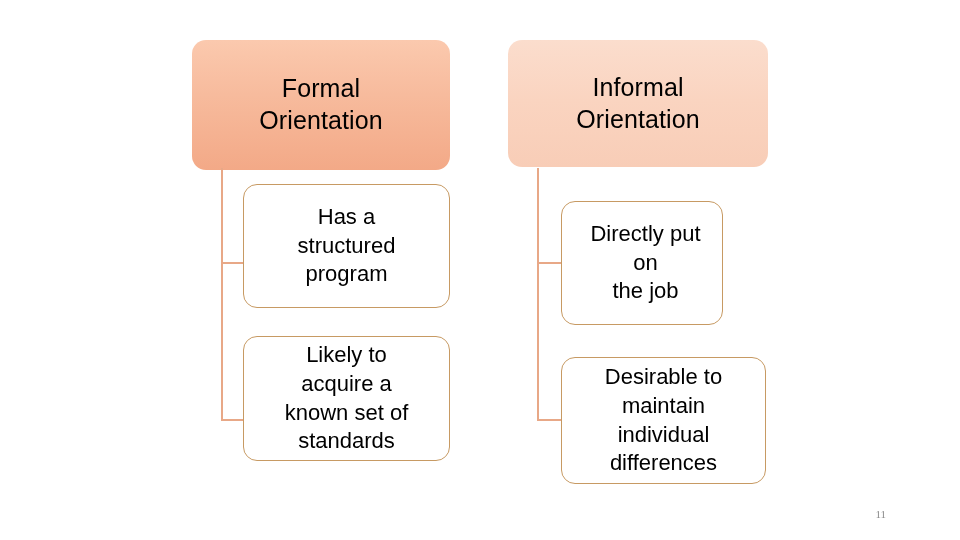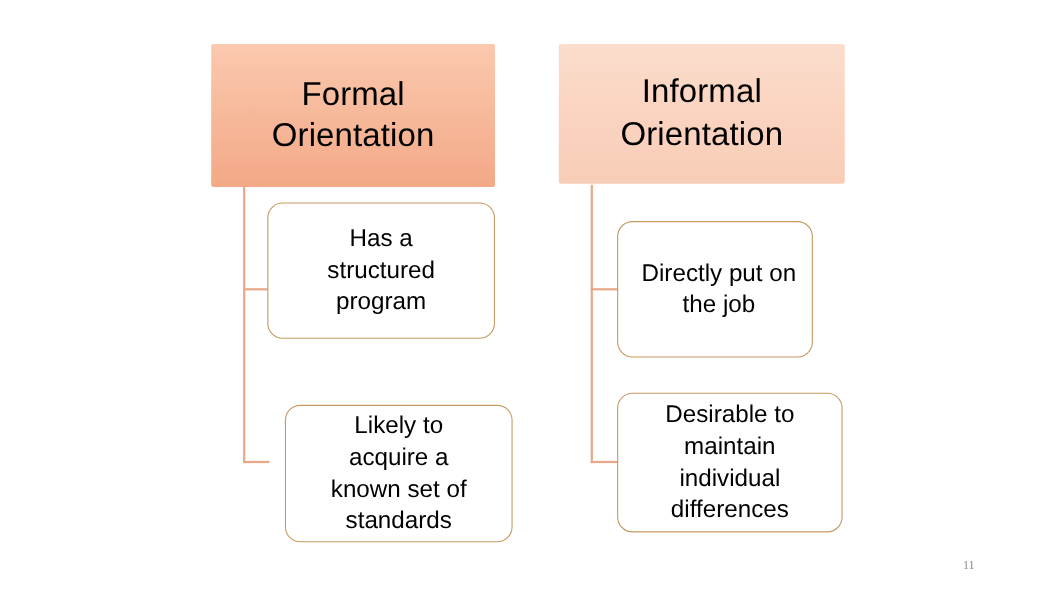--- a/index.html
+++ b/index.html
@@ -18,27 +18,27 @@
   #slide {
     position: relative;
     width: 960px;
     height: 540px;
     background: #ffffff;
   }
 
   
   .header-box {
     position: absolute;
-    border-radius: 2px;
+    border-radius: 14px;
     display: flex;
     align-items: center;
     justify-content: center;
     text-align: center;
     color: #000000;
-    font-size: 30px;
+    font-size: 25px;
     line-height: 1.27;
     letter-spacing: 0.1px;
     box-sizing: border-box;
     padding: 6px 12px;
   }
 
   .header-box.col1 {
     left: 192px;
     top: 40px;
     width: 258px;
@@ -76,23 +76,23 @@
     padding: 6px 10px;
   }
 
   .child-text {
     display: block;
     white-space: pre-line;
   }
 
   
   .child-box.c1r1 { left: 243px; top: 184px; width: 207px; height: 124px; }
-  .child-box.c1r2 { left: 243px; top: 368px; width: 207px; height: 125px; margin-left: 16px; }
+  .child-box.c1r2 { left: 243px; top: 336px; width: 207px; height: 125px; }
   
-  .child-box.c2r1 { left: 561px; top: 201px; width: 178px; height: 124px; padding-left: 17px; }
+  .child-box.c2r1 { left: 561px; top: 201px; width: 162px; height: 124px; padding-left: 17px; }
   .child-box.c2r2 { left: 561px; top: 357px; width: 205px; height: 127px; }
 
   
   .trunk {
     position: absolute;
     width: 2px;
     background: #e8a887;
   }
   .trunk.col1 { left: 221px; top: 168px; height: 253px; }
   .trunk.col2 { left: 537px; top: 168px; height: 253px; }

